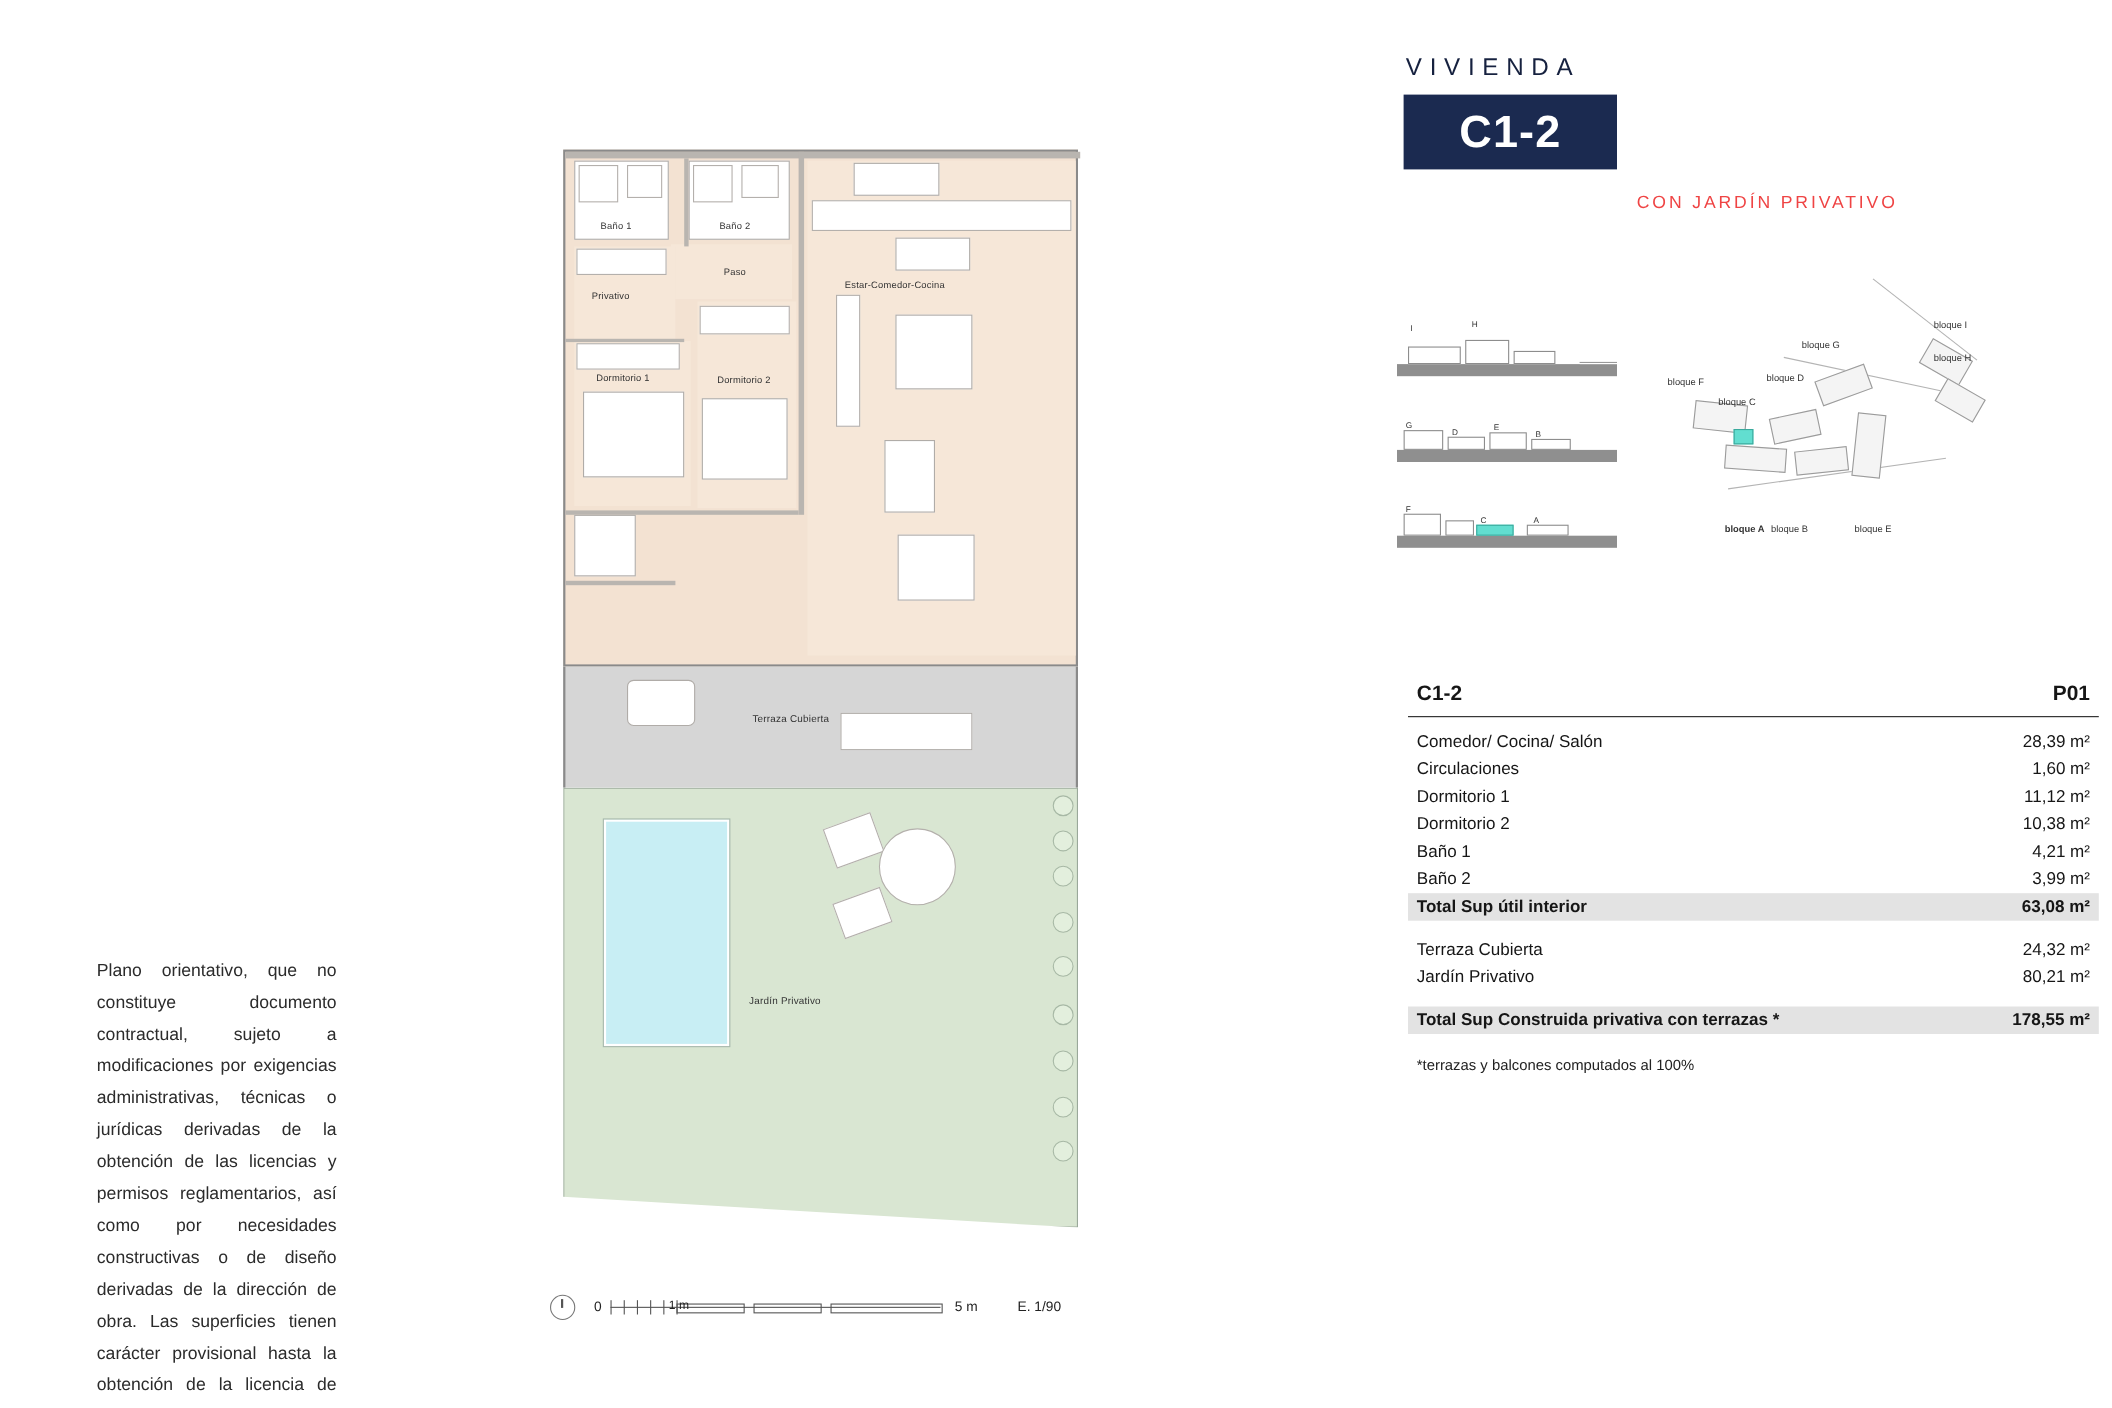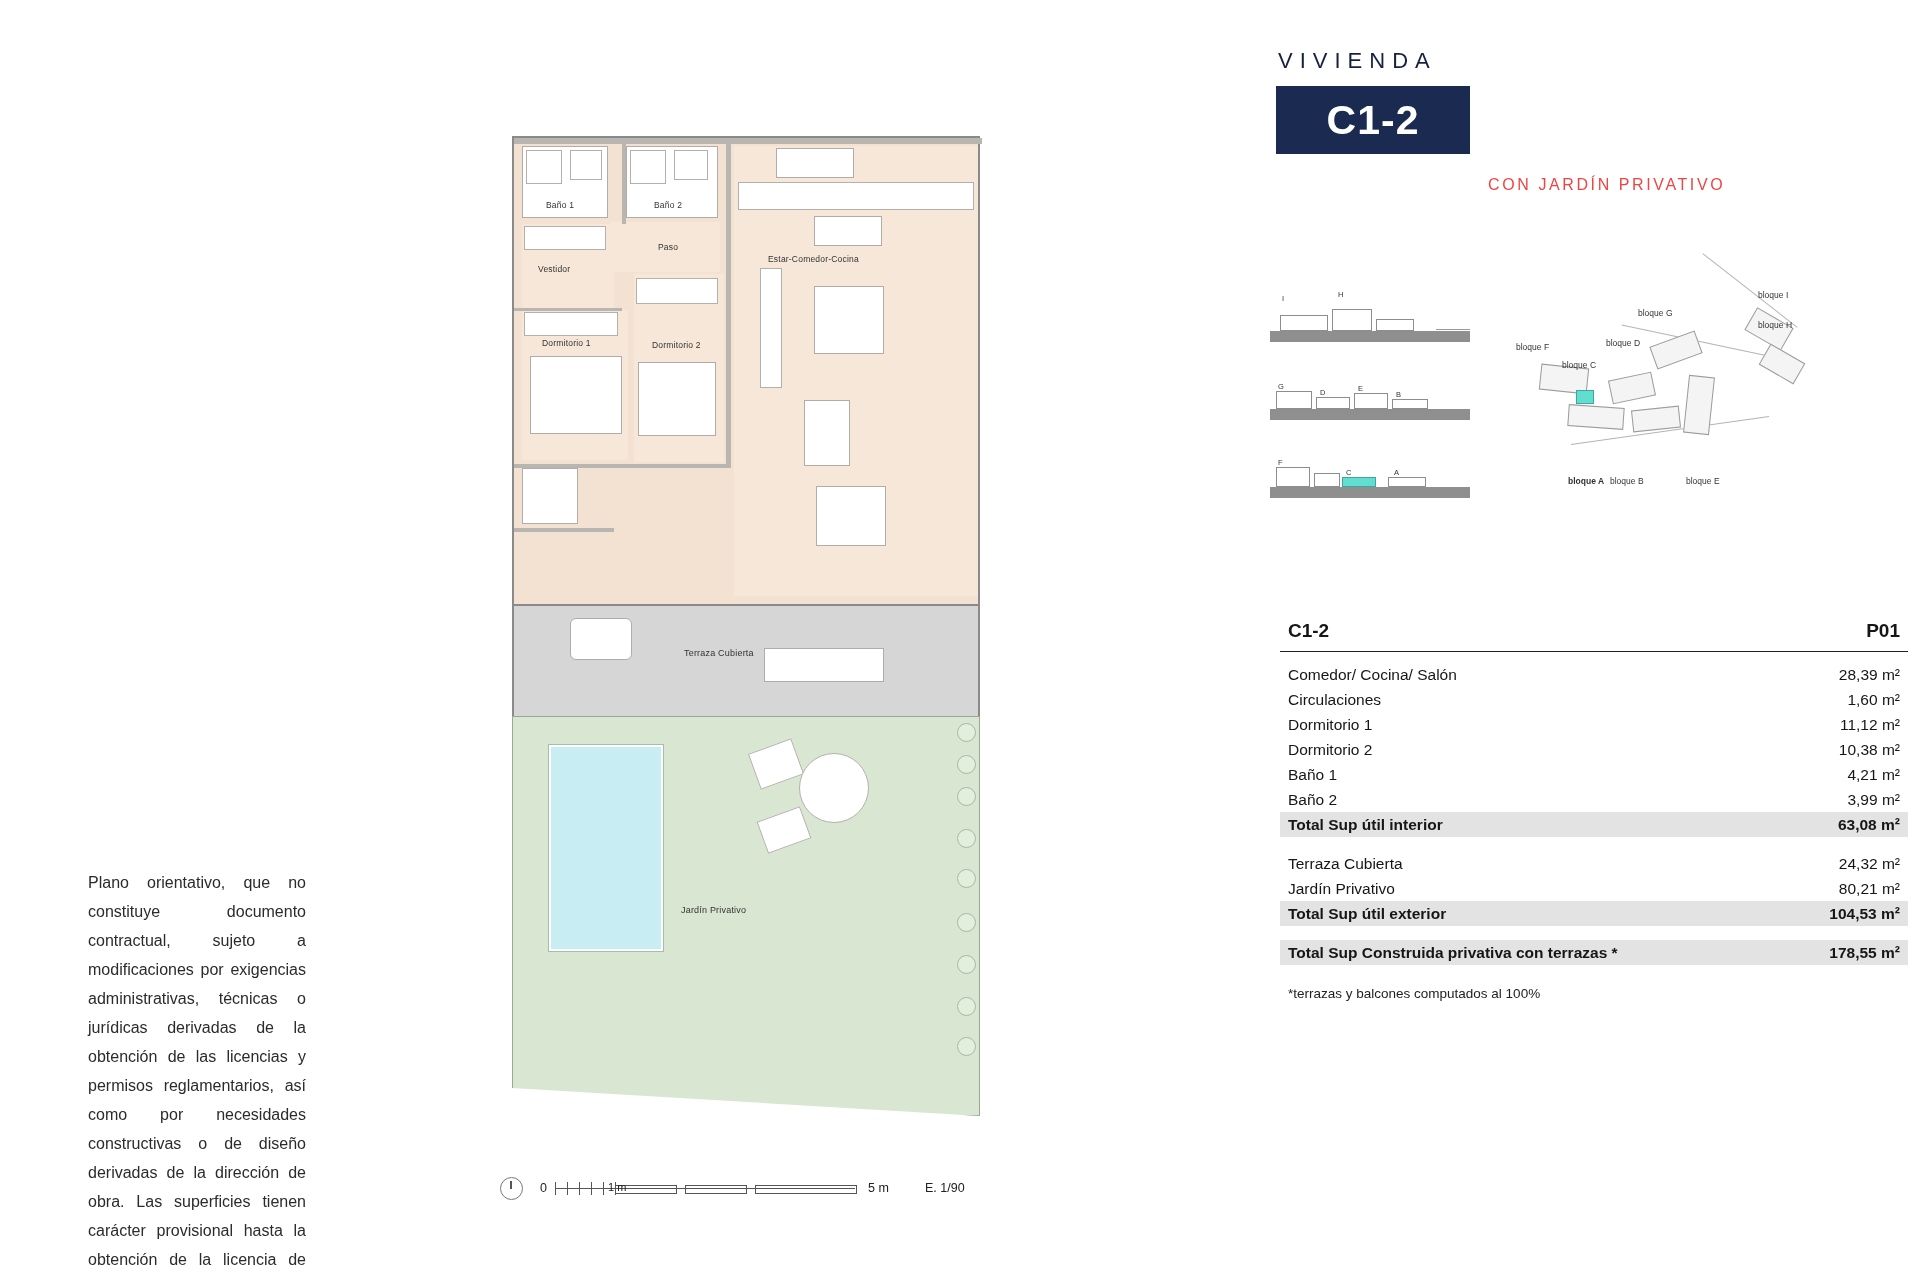--- a/index.html
+++ b/index.html
@@ -338,21 +338,21 @@
       <div class="room-white" style="left:112px;top:8px;width:92px;height:72px;"></div>
       <div class="thin" style="left:116px;top:12px;width:36px;height:34px;background:#fff;"></div>
       <div class="thin" style="left:160px;top:12px;width:34px;height:30px;background:#fff;"></div>
       <div class="lbl" style="left:140px;top:62px;">Baño 2</div>
 
       <div class="room-fill" style="left:96px;top:84px;width:110px;height:50px;"></div>
       <div class="lbl" style="left:144px;top:104px;">Paso</div>
 
       <div class="room-fill" style="left:8px;top:86px;width:92px;height:86px;"></div>
       <div class="thin" style="left:10px;top:88px;width:82px;height:24px;background:#fff;"></div>
-      <div class="lbl" style="left:24px;top:126px;">Vestidor</div>
+      <div class="lbl" style="left:24px;top:126px;">Privativo</div>
 
       <div class="room-fill" style="left:8px;top:172px;width:106px;height:150px;"></div>
       <div class="thin" style="left:10px;top:174px;width:94px;height:24px;background:#fff;"></div>
       <div class="room-white" style="left:16px;top:218px;width:92px;height:78px;"></div>
       <div class="lbl" style="left:28px;top:200px;">Dormitorio 1</div>
 
       <div class="room-fill" style="left:120px;top:136px;width:90px;height:188px;"></div>
       <div class="thin" style="left:122px;top:140px;width:82px;height:26px;background:#fff;"></div>
       <div class="room-white" style="left:124px;top:224px;width:78px;height:74px;"></div>
       <div class="lbl" style="left:138px;top:202px;">Dormitorio 2</div>
@@ -537,24 +537,20 @@
 
     <div class="row">
       <span class="lbl-col">Terraza Cubierta</span>
       <span class="val">24,32 m²</span>
     </div>
     <div class="row">
       <span class="lbl-col">Jardín Privativo</span>
       <span class="val">80,21 m²</span>
     </div>
 
-    <div class="row total">
-      <span class="lbl-col">Total Sup útil exterior</span>
-      <span class="val">104,53 m²</span>
-    </div>
 
     <div class="spacer"></div>
 
     <div class="row total">
       <span class="lbl-col">Total Sup Construida privativa con terrazas *</span>
       <span class="val">178,55 m²</span>
     </div>
 
     <div class="spacer"></div>
 

